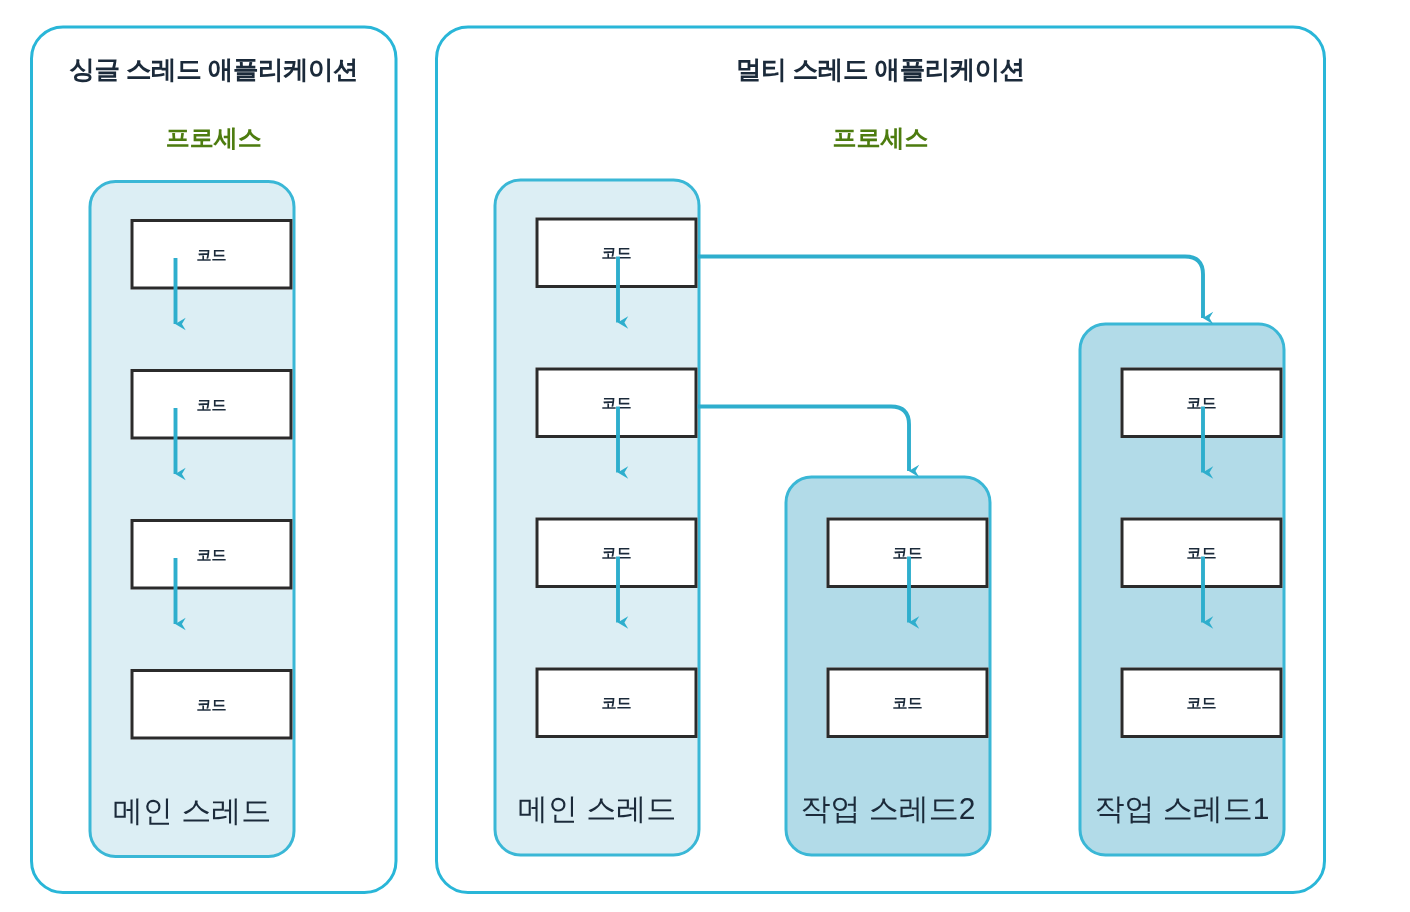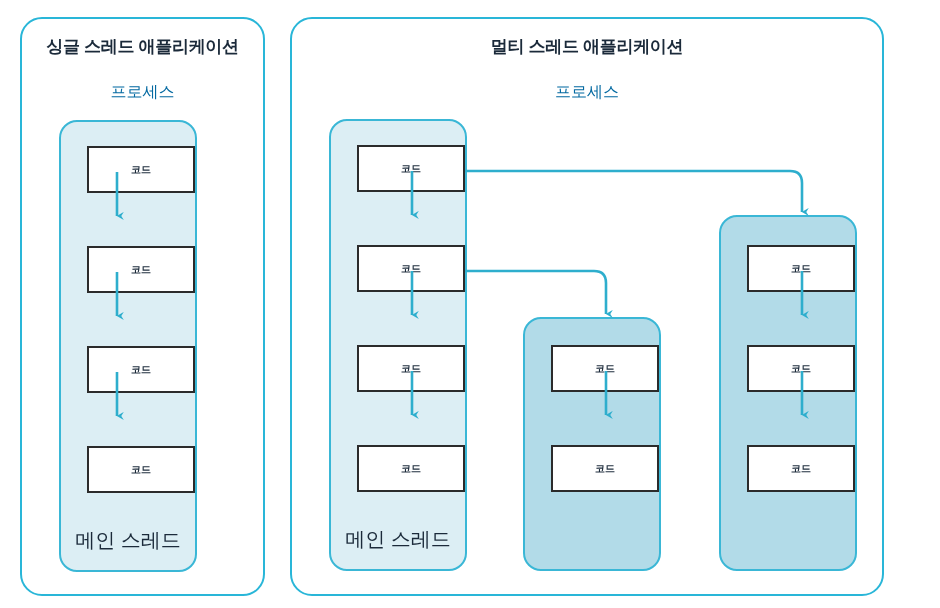--- a/index.html
+++ b/index.html
@@ -40,22 +40,22 @@
     white-space: nowrap;
   }
   #panel-single .app-title { top: 16px; }
   #panel-multi  .app-title { top: 16px; }
 
   .process-label {
     position: absolute;
     left: 0; right: 0;
     text-align: center;
     font-size: 16px;
-    font-weight: normal;
-    color: #0369a1;
+    font-weight: bold;
+    color: #4d7c0f;
     white-space: nowrap;
   }
   #panel-single .process-label { top: 63px; }
   #panel-multi  .process-label { top: 63px; }
 
   
   .thread {
     position: absolute;
     box-sizing: border-box;
     border: 2px solid #3ab7d6;
@@ -122,26 +122,28 @@
       <div class="code-box" style="left:26px; top:24px; width:108px; height:47px;">코드</div>
       <div class="code-box" style="left:26px; top:124px; width:108px; height:47px;">코드</div>
       <div class="code-box" style="left:26px; top:224px; width:108px; height:47px;">코드</div>
       <div class="code-box" style="left:26px; top:324px; width:108px; height:47px;">코드</div>
       <div class="thread-label">메인 스레드</div>
     </div>
 
     <div class="thread worker-thread" style="left:231px; top:298px; width:138px; height:254px;">
       <div class="code-box" style="left:26px; top:26px; width:108px; height:47px;">코드</div>
       <div class="code-box" style="left:26px; top:126px; width:108px; height:47px;">코드</div>
+      <div class="thread-label">작업 스레드2</div>
     </div>
 
     <div class="thread worker-thread" style="left:427px; top:196px; width:138px; height:356px;">
       <div class="code-box" style="left:26px; top:28px; width:108px; height:47px;">코드</div>
       <div class="code-box" style="left:26px; top:128px; width:108px; height:47px;">코드</div>
       <div class="code-box" style="left:26px; top:228px; width:108px; height:47px;">코드</div>
+      <div class="thread-label">작업 스레드1</div>
     </div>
   </div>
 
   <svg id="wires" viewBox="0 0 940 608">
     <defs>
       <marker id="ah" markerWidth="9" markerHeight="9" refX="4.5" refY="7.4" orient="auto" markerUnits="userSpaceOnUse">
         <path d="M0.4,0.6 L4.5,7.6 L8.6,0.6 L4.5,3.1 Z" fill="#2eaecd"></path>
       </marker>
     </defs>
 

